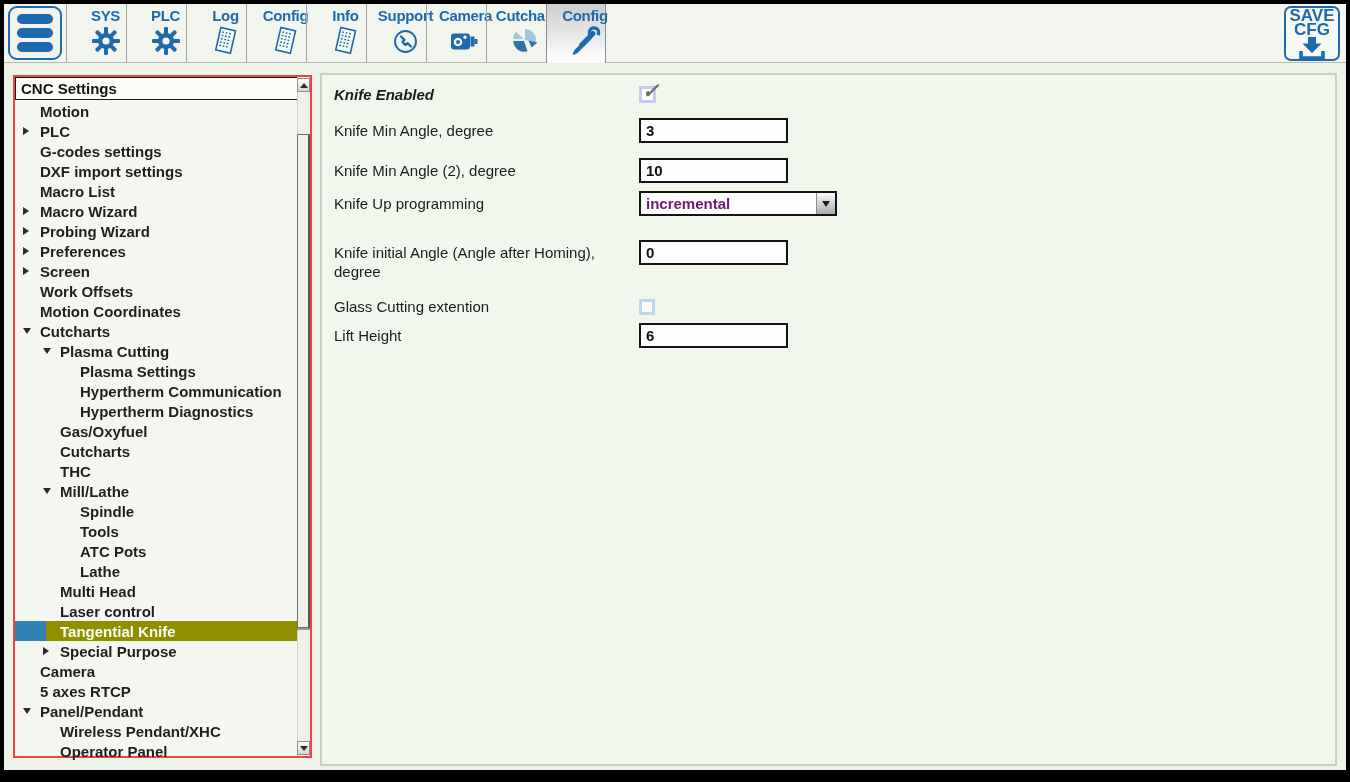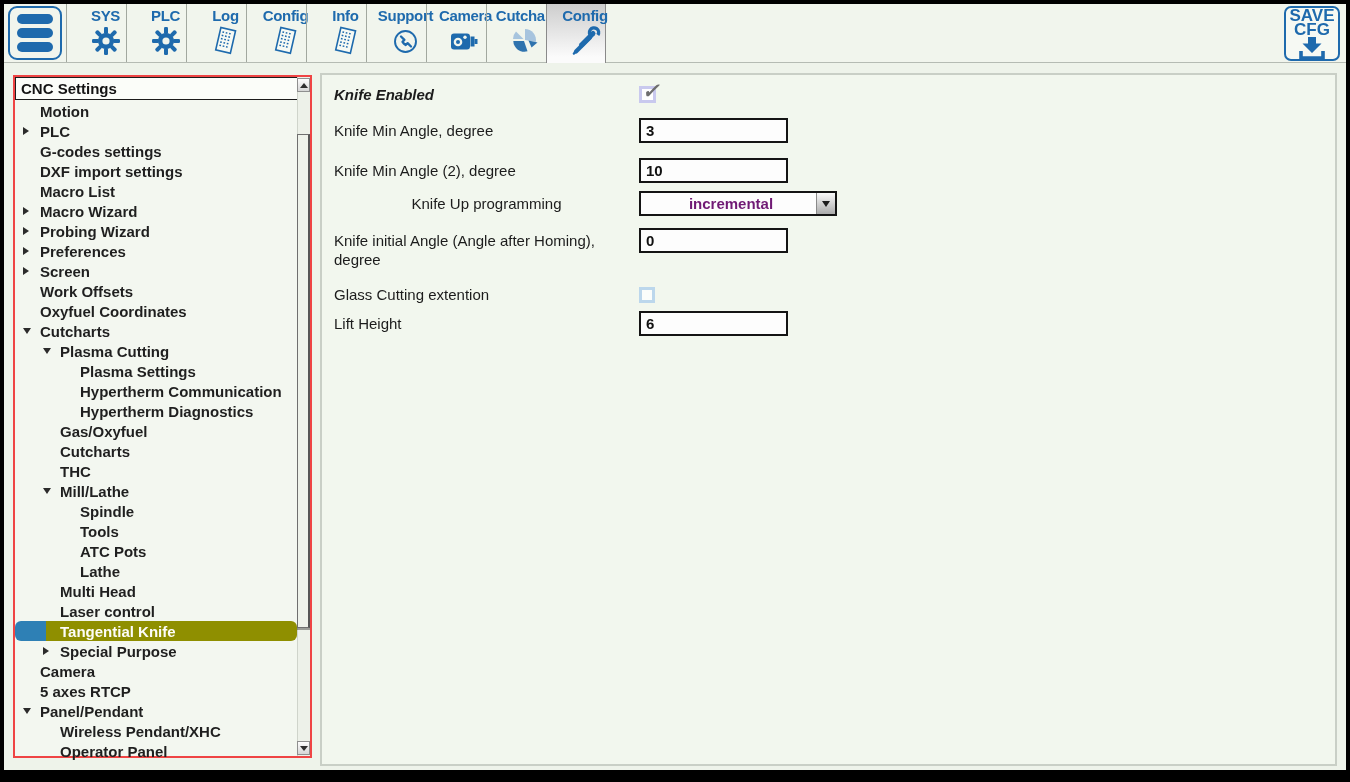--- a/index.html
+++ b/index.html
@@ -66,21 +66,21 @@
   .arr { width:17px; display:inline-flex; align-items:center; flex:none; }
   .arr.collapsed::before {
     content:""; display:block; width:0; height:0;
     border-left:6px solid #2b2b2b; border-top:4.5px solid transparent; border-bottom:4.5px solid transparent;
   }
   .arr.expanded::before {
     content:""; display:block; width:0; height:0;
     border-top:6px solid #2b2b2b; border-left:4.5px solid transparent; border-right:4.5px solid transparent;
   }
   .tlabel { font-size:15px; font-weight:bold; color:#1f1f1f; white-space:nowrap; }
-  .trow.sel { background:linear-gradient(to right, #2e80b5 0 31px, #8f8f00 31px 100%);border-radius:6px; }
+  .trow.sel { background:linear-gradient(to right, #2e80b5 0 31px, #8f8f00 31px 100%); }
   .trow.sel .tlabel { color:#fdfdf8; }
 
   
   .vscroll { position:absolute; right:0; top:0; bottom:0; width:13px; background:#edf1e9; border-left:1px solid #cfd4cb; }
   .sbtn {
     position:absolute; right:0; width:13px; height:14px;
     background:linear-gradient(#fdfdfd,#d6d6d6); border:1px solid #8f8f8f;
     display:flex; align-items:center; justify-content:center; cursor:pointer;
   }
   .sbtn.up { top:1px; }
@@ -105,21 +105,21 @@
     border:2px solid #c9cfc6; background:#f2f7ee;
     padding:10px 0 0 12px;
   }
   .frow { display:flex; align-items:flex-start; }
   .flabel { width:305px; font-size:15px; color:#1c1c1c; line-height:19px; padding-top:3px; flex:none; }
   .flabel.bold { font-weight:bold; }
   .frow.cbrow .flabel { padding-top:0; }
   .frow1 { margin-bottom:14px;font-style:italic; }
   .frow2 { margin-bottom:15px; }
   .frow3 { margin-bottom:8px; }
-  .frow4 { margin-bottom:12px;text-align:center; }
+  .frow4 { margin-bottom:24px; }
   .frow5 { margin-bottom:16px; }
   .frow6 { margin-bottom:7px; }
 
   .tinput {
     width:149px; height:25px; border:2px solid #141414; background:#fdfdfd;
     font-family:"Liberation Sans",sans-serif; font-size:15px; font-weight:bold; color:#111;
     padding:0 0 0 5px; outline:none;
   }
   .cbox {
     width:17px; height:17px; border:3px solid #c9c9ee; background:#fff;
@@ -344,21 +344,21 @@
         <div class="trow lvl1">
           <span class="arr collapsed"></span>
           <span class="tlabel">Screen</span>
         </div>
         <div class="trow lvl1">
           <span class="arr "></span>
           <span class="tlabel">Work Offsets</span>
         </div>
         <div class="trow lvl1">
           <span class="arr "></span>
-          <span class="tlabel">Oxyfuel Coordinates</span>
+          <span class="tlabel">Motion Coordinates</span>
         </div>
         <div class="trow lvl1">
           <span class="arr expanded"></span>
           <span class="tlabel">Cutcharts</span>
         </div>
         <div class="trow lvl2">
           <span class="arr expanded"></span>
           <span class="tlabel">Plasma Cutting</span>
         </div>
         <div class="trow lvl3">

